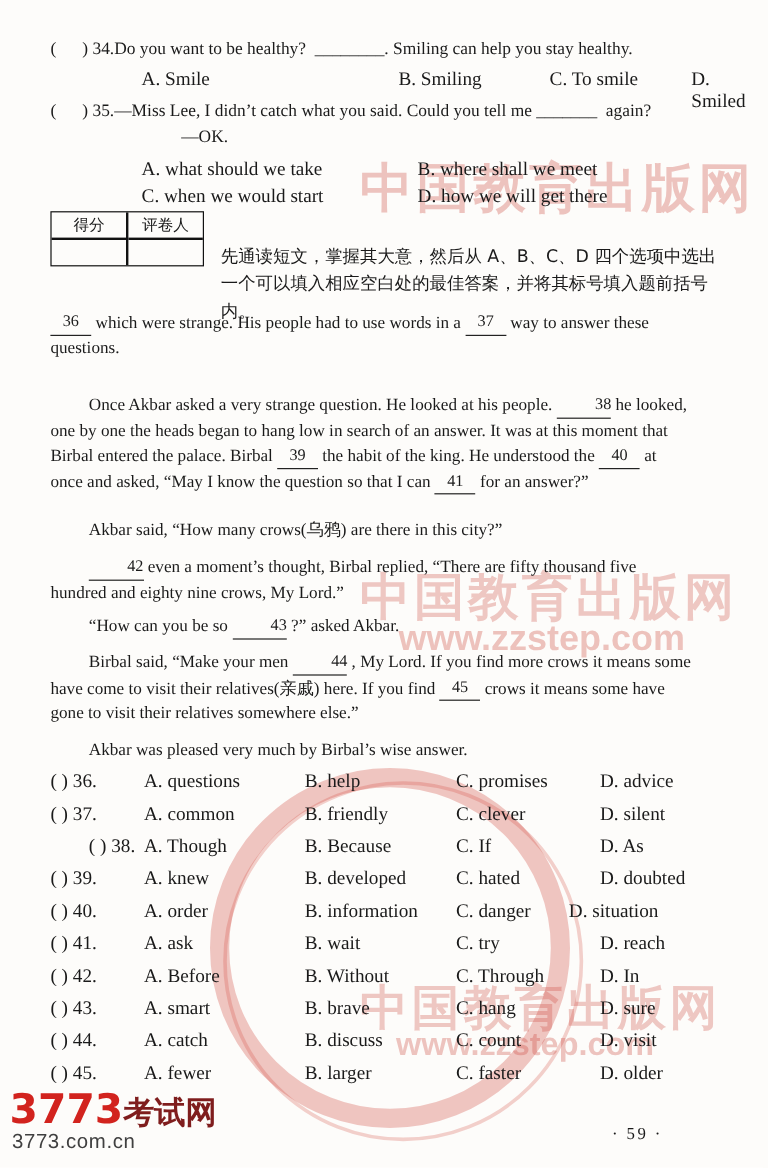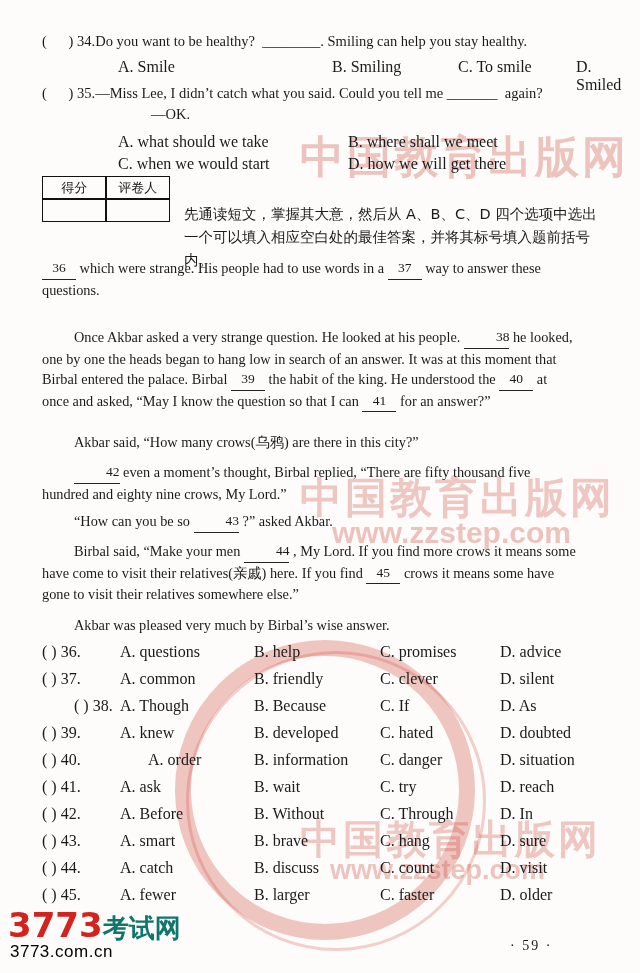--- a/index.html
+++ b/index.html
@@ -82,27 +82,27 @@
   }
   .wm-logo-3773 {
     left: 8px; top: 905px;
     font-size: 34px;
     font-weight: bold;
     color: #d2231e;
     font-family: "DejaVu Sans", sans-serif;
   }
   .wm-logo-3773 .cn {
     font-size: 26px;
-    color: #0f766e;
+    color: #7f1d1d;
     font-family: "DejaVu Sans", sans-serif;
   }
   .wm-logo-url {
     left: 10px; top: 942px;
     font-size: 17px;
-    color: #000000;
+    color: #404040;
     font-family: "Liberation Sans", sans-serif;
     letter-spacing: 0.5px;
   }
 
   
   .content {
     position: absolute;
     left: 0; top: 0;
     width: 568px; height: 973px;
     z-index: 5;
@@ -327,24 +327,24 @@
       </div>
       <div style="position:relative; height:27px;">
         <span style="position:absolute; left:0;">(      ) 39.</span>
         <span style="position:absolute; left:78px;">A. knew</span>
         <span style="position:absolute; left:212px;">B. developed</span>
         <span style="position:absolute; left:338px;">C. hated</span>
         <span style="position:absolute; left:458px;">D. doubted</span>
       </div>
       <div style="position:relative; height:27px;">
         <span style="position:absolute; left:0;">(      ) 40.</span>
-        <span style="position:absolute; left:78px;margin-left:28px;">A. order</span>
+        <span style="position:absolute; left:78px;">A. order</span>
         <span style="position:absolute; left:212px;">B. information</span>
         <span style="position:absolute; left:338px;">C. danger</span>
-        <span style="position:absolute; left:458px;">D. situation</span>
+        <span style="position:absolute; left:432px;">D. situation</span>
       </div>
       <div style="position:relative; height:27px;">
         <span style="position:absolute; left:0;">(      ) 41.</span>
         <span style="position:absolute; left:78px;">A. ask</span>
         <span style="position:absolute; left:212px;">B. wait</span>
         <span style="position:absolute; left:338px;">C. try</span>
         <span style="position:absolute; left:458px;">D. reach</span>
       </div>
       <div style="position:relative; height:27px;">
         <span style="position:absolute; left:0;">(      ) 42.</span>

